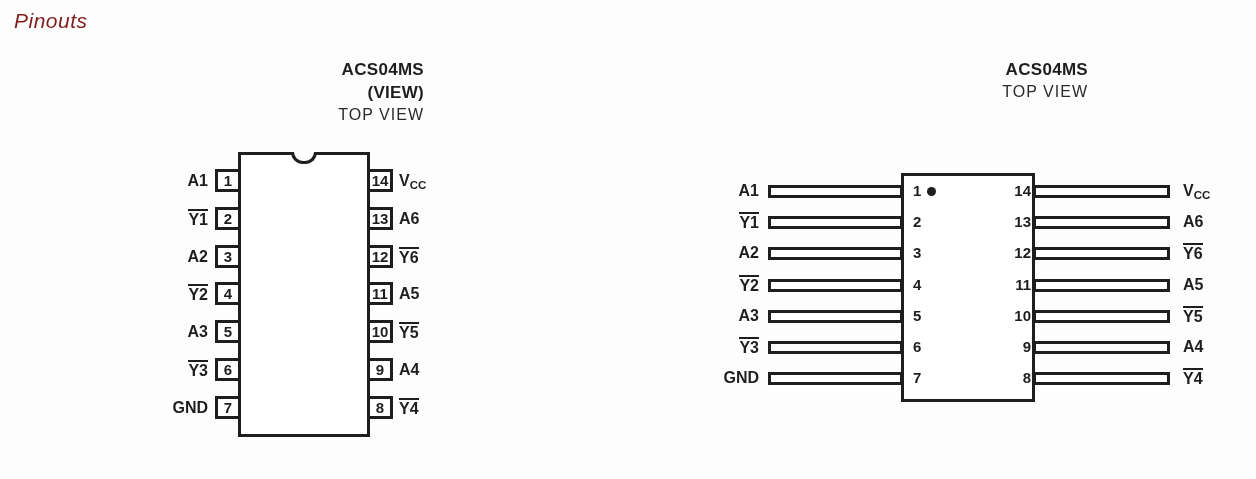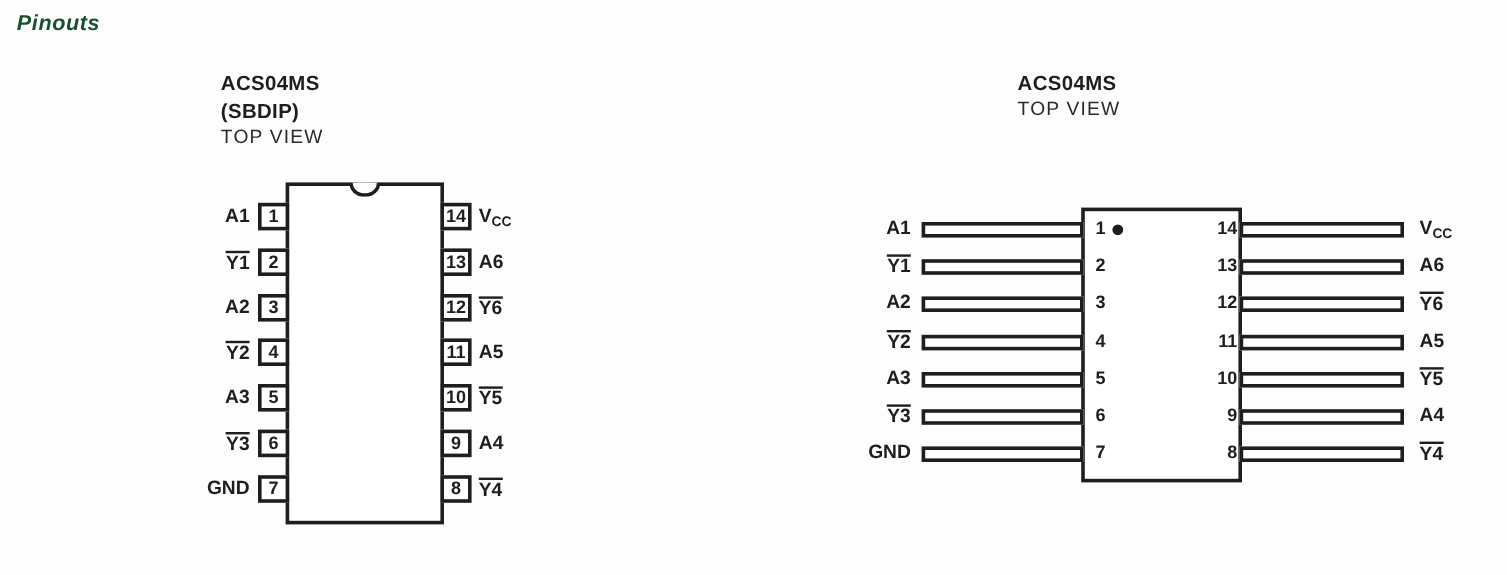--- a/index.html
+++ b/index.html
@@ -4,24 +4,24 @@
 <style>
   :root { --ink: #1e1e1e; --bg: #fdfdfd; }
   html, body { margin: 0; padding: 0; }
   body { background: #ffffff; font-family: "Liberation Sans", sans-serif; }
   .canvas {
     position: relative; width: 1256px; height: 479px;
     background: var(--bg); overflow: hidden; color: var(--ink);
   }
   .page-title {
     position: absolute; left: 14px; top: 9px;
-    font-size: 18px; font-weight: bold; font-style: italic;
-    letter-spacing: 0.5px; color: #14532d;
+    font-size: 21px; font-weight: normal; font-style: italic;
+    letter-spacing: 0.5px; color: #7f1d1d;
   }
-  .pkg-header { position: absolute; width: 240px; text-align: left; }
+  .pkg-header { position: absolute; width: 240px; text-align: right; }
   .pkg-t1, .pkg-t2 { font-size: 17px; font-weight: bold; line-height: 23px; letter-spacing: 0.3px; }
   .pkg-t3 { font-size: 16px; font-weight: normal; line-height: 21px; letter-spacing: 1px; color: #2a2a2a; }
   .ic-body {
     position: absolute; box-sizing: border-box;
     border: 3px solid var(--ink); background: #ffffff;
   }
   .notch {
     position: absolute; box-sizing: border-box; background: #ffffff;
     border: 3px solid var(--ink); border-top: none;
     border-radius: 0 0 13px 13px;
@@ -58,21 +58,21 @@
 </style>
 </head>
 <body>
 
 <div class="canvas">
 
   <div class="page-title">Pinouts</div>
 
   <div class="pkg-header" style="left:184px; top:58px;">
     <div class="pkg-t1">ACS04MS</div>
-    <div class="pkg-t2">(SBDIP)</div>
+    <div class="pkg-t2">(VIEW)</div>
     <div class="pkg-t3">TOP VIEW</div>
   </div>
 
   <div class="pkg-header" style="left:848px; top:58px;">
     <div class="pkg-t1">ACS04MS</div>
     <div class="pkg-t3">TOP VIEW</div>
   </div>
 
   <div id="diagram-0">
       <div class="ic-body" style="left: 238px; top: 152px; width: 132px; height: 285px;"></div>

